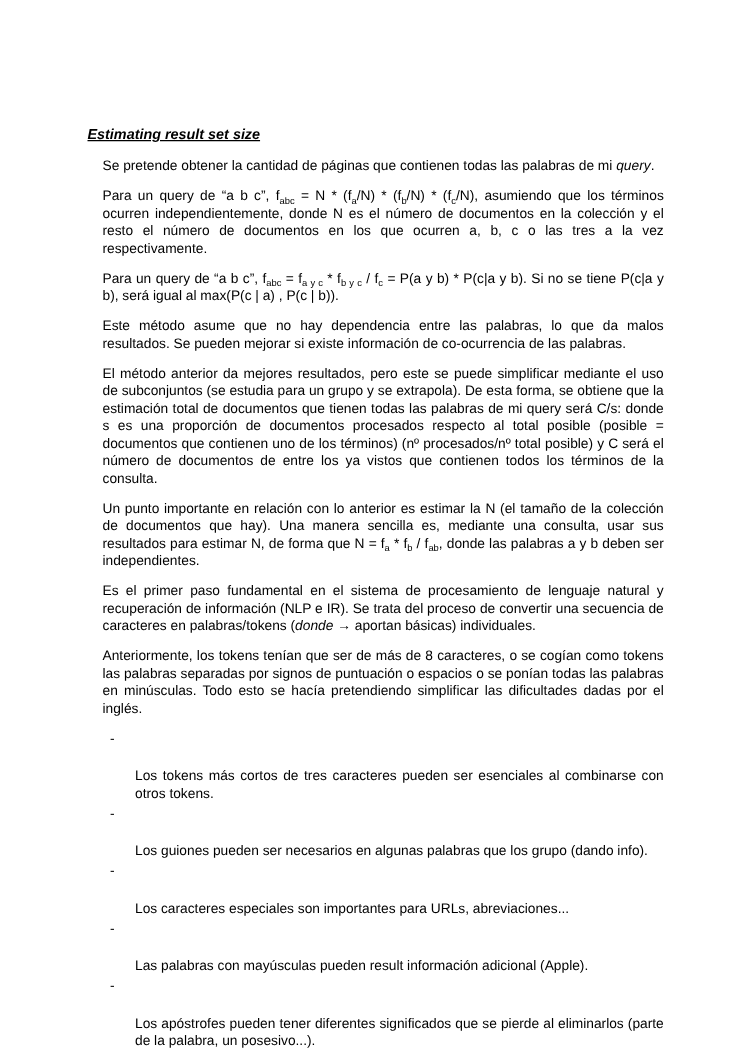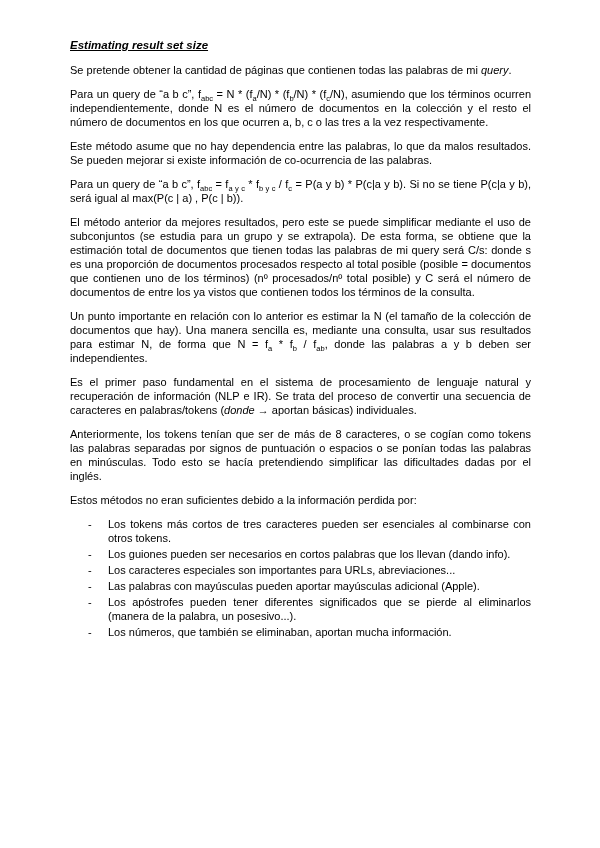--- a/index.html
+++ b/index.html
@@ -7,35 +7,35 @@
   body {
     width: 600px;
     height: 848px;
     background: #ffffff;
     font-family: "Liberation Sans", "DejaVu Sans", sans-serif;
   }
   .page {
     width: 600px;
     height: 848px;
     background: #ffffff;
-    padding: 38px 69px 20px 70px;
+    padding: 101px 69px 20px 70px;
     color: #000000;
     font-size: 11px;
     line-height: 14px;
     overflow: hidden;
   }
   .heading {
     font-size: 11.5px;
     font-weight: bold;
     font-style: italic;
     text-decoration: underline;
     margin: 0 0 11px 0;
   }
   .para {
-    margin: 0 0 10px 0;
+    margin: 0 0 10px 12px;
     text-align: justify;
   }
   .fsub {
     font-size: 7.5px;
     font-weight: normal;
     line-height: 0;
   }
   .bullet-list {
     margin: 2px 0 0 0;
   }
@@ -44,61 +44,61 @@
     margin: 0 0 2px 0;
     padding-left: 18px;
   }
   .dash {
     flex: 0 0 20px;
     width: 20px;
   }
   .item-text {
     flex: 1;
     text-align: justify;
+    margin-top: 30px;
   }
 </style>
 </head>
 <body>
 
 <div class="page">
 
   <div class="heading">Estimating result set size</div>
 
   <p class="para"><span>Se pretende obtener la cantidad de páginas que contienen todas las palabras de mi </span><i>query</i><span>.</span></p>
   <p class="para"><span>Para un query de “a b c”, f</span><sub class="fsub">abc</sub><span> = N * (f</span><sub class="fsub">a</sub><span>/N) * (f</span><sub class="fsub">b</sub><span>/N) * (f</span><sub class="fsub">c</sub><span>/N), asumiendo que los términos ocurren independientemente, donde N es el número de documentos en la colección y el resto el número de documentos en los que ocurren a, b, c o las tres a la vez respectivamente.</span></p>
+  <p class="para"><span>Para un query de “a b c”, f</span><sub class="fsub">abc</sub><span> = f</span><sub class="fsub">a y c</sub><span> * f</span><sub class="fsub">b y c</sub><span> / f</span><sub class="fsub">c</sub><span> = P(a y b) * P(c|a y b). Si no se tiene P(c|a y b), será igual al max(P(c | a) , P(c | b)).</span></p>
   <p class="para">Este método asume que no hay dependencia entre las palabras, lo que da malos resultados. Se pueden mejorar si existe información de co-ocurrencia de las palabras.</p>
-  <p class="para"><span>Para un query de “a b c”, f</span><sub class="fsub">abc</sub><span> = f</span><sub class="fsub">a y c</sub><span> * f</span><sub class="fsub">b y c</sub><span> / f</span><sub class="fsub">c</sub><span> = P(a y b) * P(c|a y b). Si no se tiene P(c|a y b), será igual al max(P(c | a) , P(c | b)).</span></p>
   <p class="para">El método anterior da mejores resultados, pero este se puede simplificar mediante el uso de subconjuntos (se estudia para un grupo y se extrapola). De esta forma, se obtiene que la estimación total de documentos que tienen todas las palabras de mi query será C/s: donde s es una proporción de documentos procesados respecto al total posible (posible = documentos que contienen uno de los términos) (nº procesados/nº total posible) y C será el número de documentos de entre los ya vistos que contienen todos los términos de la consulta.</p>
   <p class="para"><span>Un punto importante en relación con lo anterior es estimar la N (el tamaño de la colección de documentos que hay). Una manera sencilla es, mediante una consulta, usar sus resultados para estimar N, de forma que N = f</span><sub class="fsub">a</sub><span> * f</span><sub class="fsub">b</sub><span> / f</span><sub class="fsub">ab</sub><span>, donde las palabras a y b deben ser independientes.</span></p>
 
 
   <p class="para"><span>Es el primer paso fundamental en el sistema de procesamiento de lenguaje natural y recuperación de información (NLP e IR). Se trata del proceso de convertir una secuencia de caracteres en palabras/tokens (</span><i>donde</i><span> → aportan básicas) individuales.</span></p>
   <p class="para">Anteriormente, los tokens tenían que ser de más de 8 caracteres, o se cogían como tokens las palabras separadas por signos de puntuación o espacios o se ponían todas las palabras en minúsculas. Todo esto se hacía pretendiendo simplificar las dificultades dadas por el inglés.</p>
-  <p class="para">Estos métodos no eran suficientes debido a la información perdida por:</p>
 
   <div class="bullet-list">
     <div class="list-item">
       <span class="dash">-</span>
       <span class="item-text">Los tokens más cortos de tres caracteres pueden ser esenciales al combinarse con otros tokens.</span>
     </div>
     <div class="list-item">
       <span class="dash">-</span>
-      <span class="item-text">Los guiones pueden ser necesarios en cortos palabras que los llevan (dando info).</span>
+      <span class="item-text">Los guiones pueden ser necesarios en algunas palabras que los grupo (dando info).</span>
     </div>
     <div class="list-item">
       <span class="dash">-</span>
       <span class="item-text">Los caracteres especiales son importantes para URLs, abreviaciones...</span>
     </div>
     <div class="list-item">
       <span class="dash">-</span>
-      <span class="item-text">Las palabras con mayúsculas pueden aportar mayúsculas adicional (Apple).</span>
+      <span class="item-text">Las palabras con mayúsculas pueden result información adicional (Apple).</span>
     </div>
     <div class="list-item">
       <span class="dash">-</span>
-      <span class="item-text">Los apóstrofes pueden tener diferentes significados que se pierde al eliminarlos (manera de la palabra, un posesivo...).</span>
+      <span class="item-text">Los apóstrofes pueden tener diferentes significados que se pierde al eliminarlos (parte de la palabra, un posesivo...).</span>
     </div>
     <div class="list-item">
       <span class="dash">-</span>
       <span class="item-text">Los números, que también se eliminaban, aportan mucha información.</span>
     </div>
   </div>
 
 </div>
 
 </body></html>

